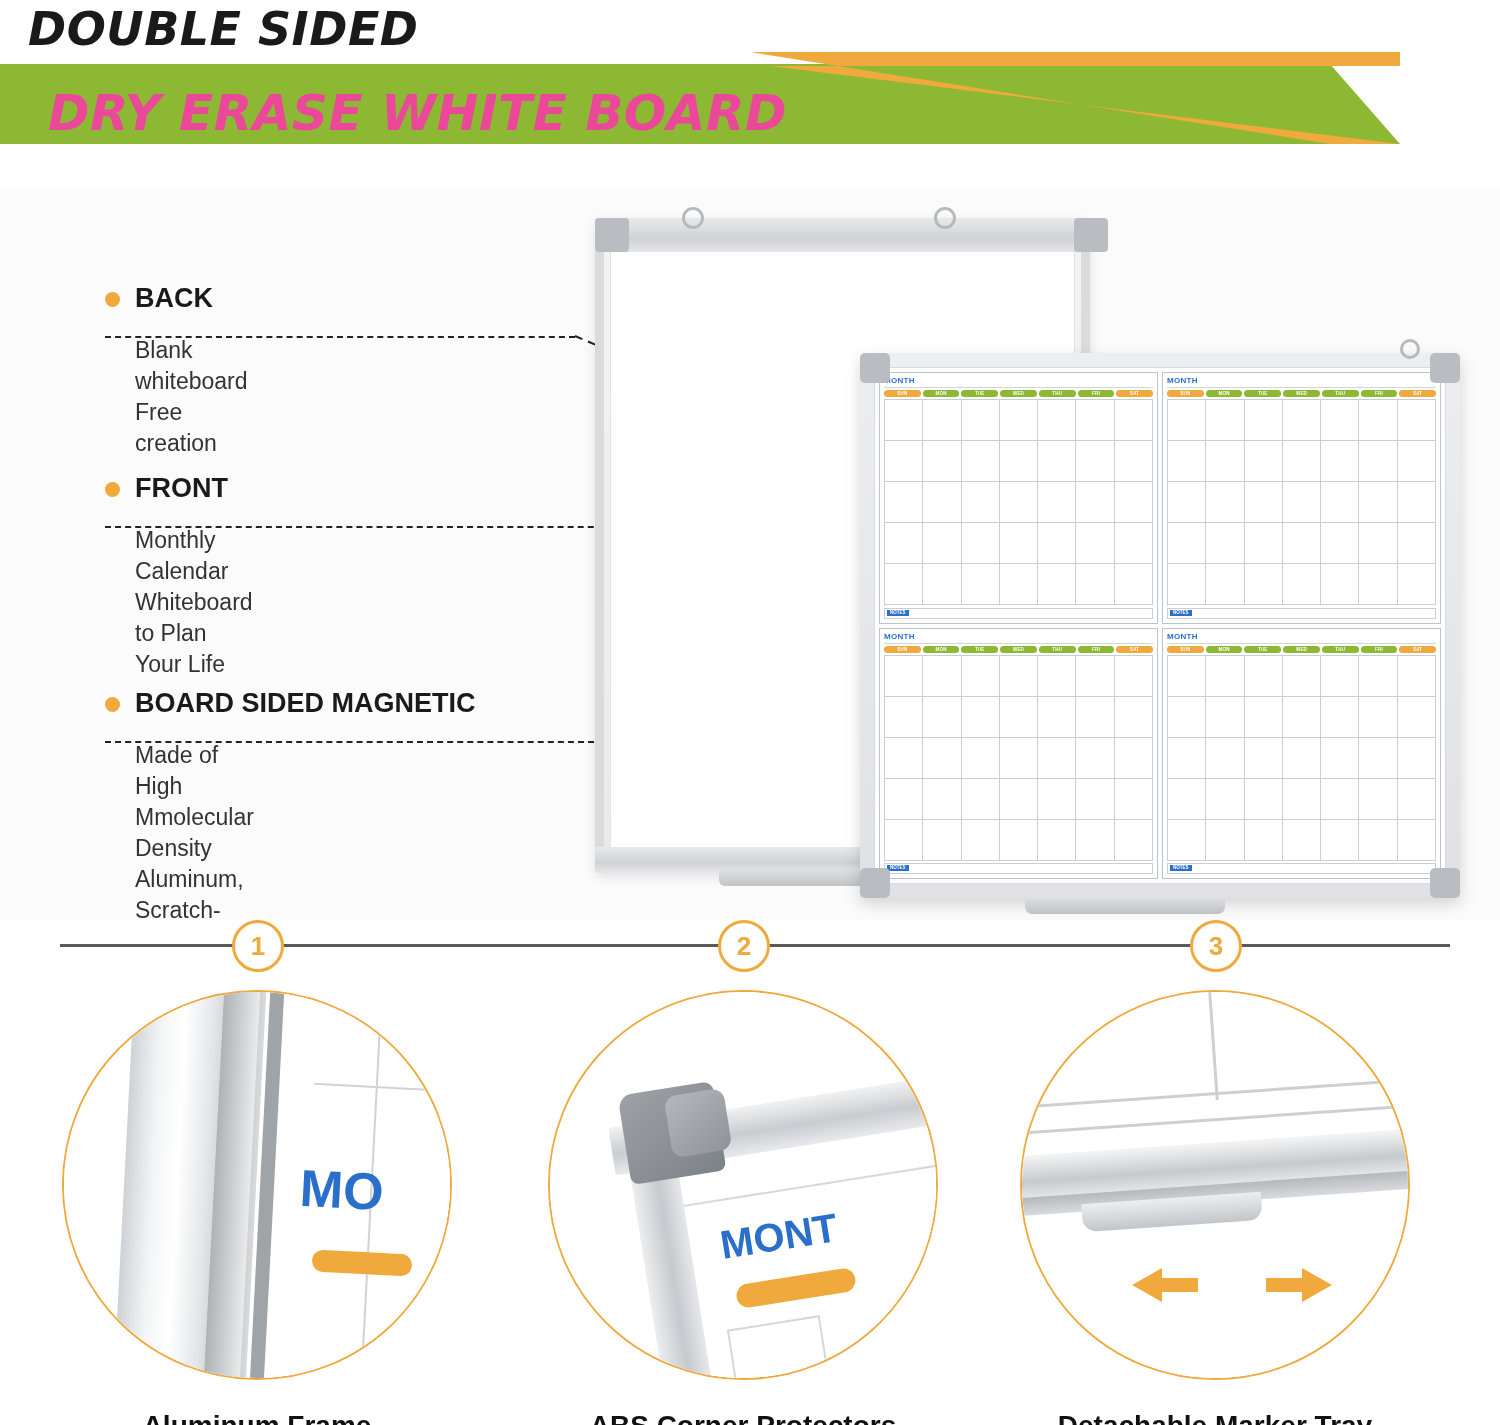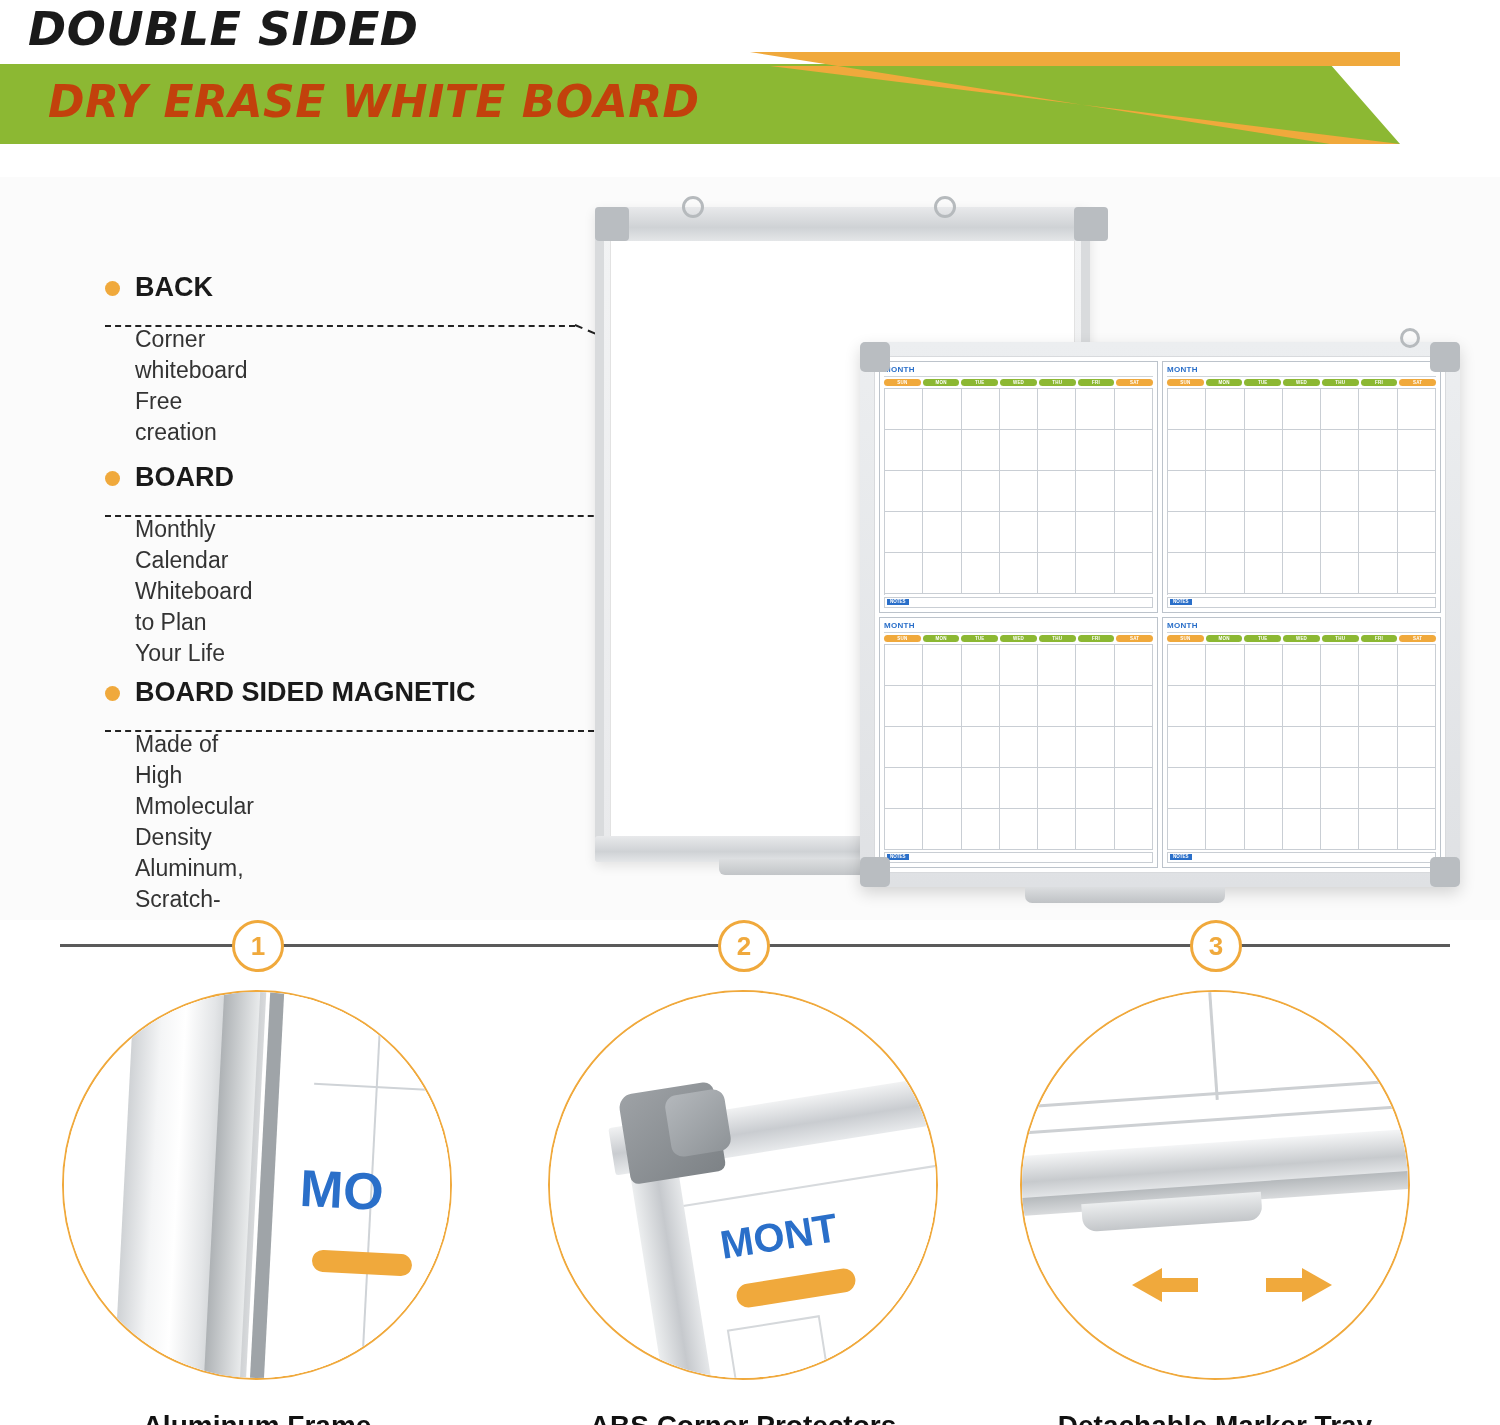--- a/index.html
+++ b/index.html
@@ -47,34 +47,34 @@
     left: 700px;
     top: 52px;
     width: 700px;
     height: 92px;
     background: #f0a93c;
     clip-path: polygon(50px 0, 700px 0, 700px 14px, 70px 14px, 700px 92px, 630px 92px);
   }
   .header-title2 {
     position: absolute;
     left: 48px;
-    top: 76px;
-    font-size: 44px;
+    top: 84px;
+    font-size: 50px;
     font-weight: bold;
     font-style: italic;
-    color: #c2410c;
+    color: #ec4899;
     letter-spacing: 0.5px;
     font-family: "DejaVu Sans", sans-serif;
   }
 
   
   .main-panel {
     position: absolute;
     left: 0;
-    top: 177px;
+    top: 188px;
     width: 1500px;
     height: 745px;
     background: #fbfbfb;
   }
 
   .feature {
     position: absolute;
     left: 105px;
   }
   .feature .bullet {
@@ -557,26 +557,26 @@
   <div class="orange-band"></div>
   <div class="header-title1">DOUBLE SIDED</div>
   <div class="header-title2">DRY ERASE WHITE BOARD</div>
 </div>
 
 <div class="main-panel">
 
   <div class="feature" id="feature-back">
     <span class="bullet"></span>
     <div class="f-title">BACK</div>
-    <div class="f-desc">Corner whiteboard Free creation</div>
+    <div class="f-desc">Blank whiteboard Free creation</div>
   </div>
 
   <div class="feature" id="feature-front">
     <span class="bullet"></span>
-    <div class="f-title">BOARD</div>
+    <div class="f-title">FRONT</div>
     <div class="f-desc">Monthly Calendar Whiteboard
 to Plan Your Life</div>
   </div>
 
   <div class="feature" id="feature-magnetic">
     <span class="bullet"></span>
     <div class="f-title">BOARD SIDED MAGNETIC</div>
     <div class="f-desc">Made of High Mmolecular Density
 Aluminum, Scratch-resistant</div>
   </div>

